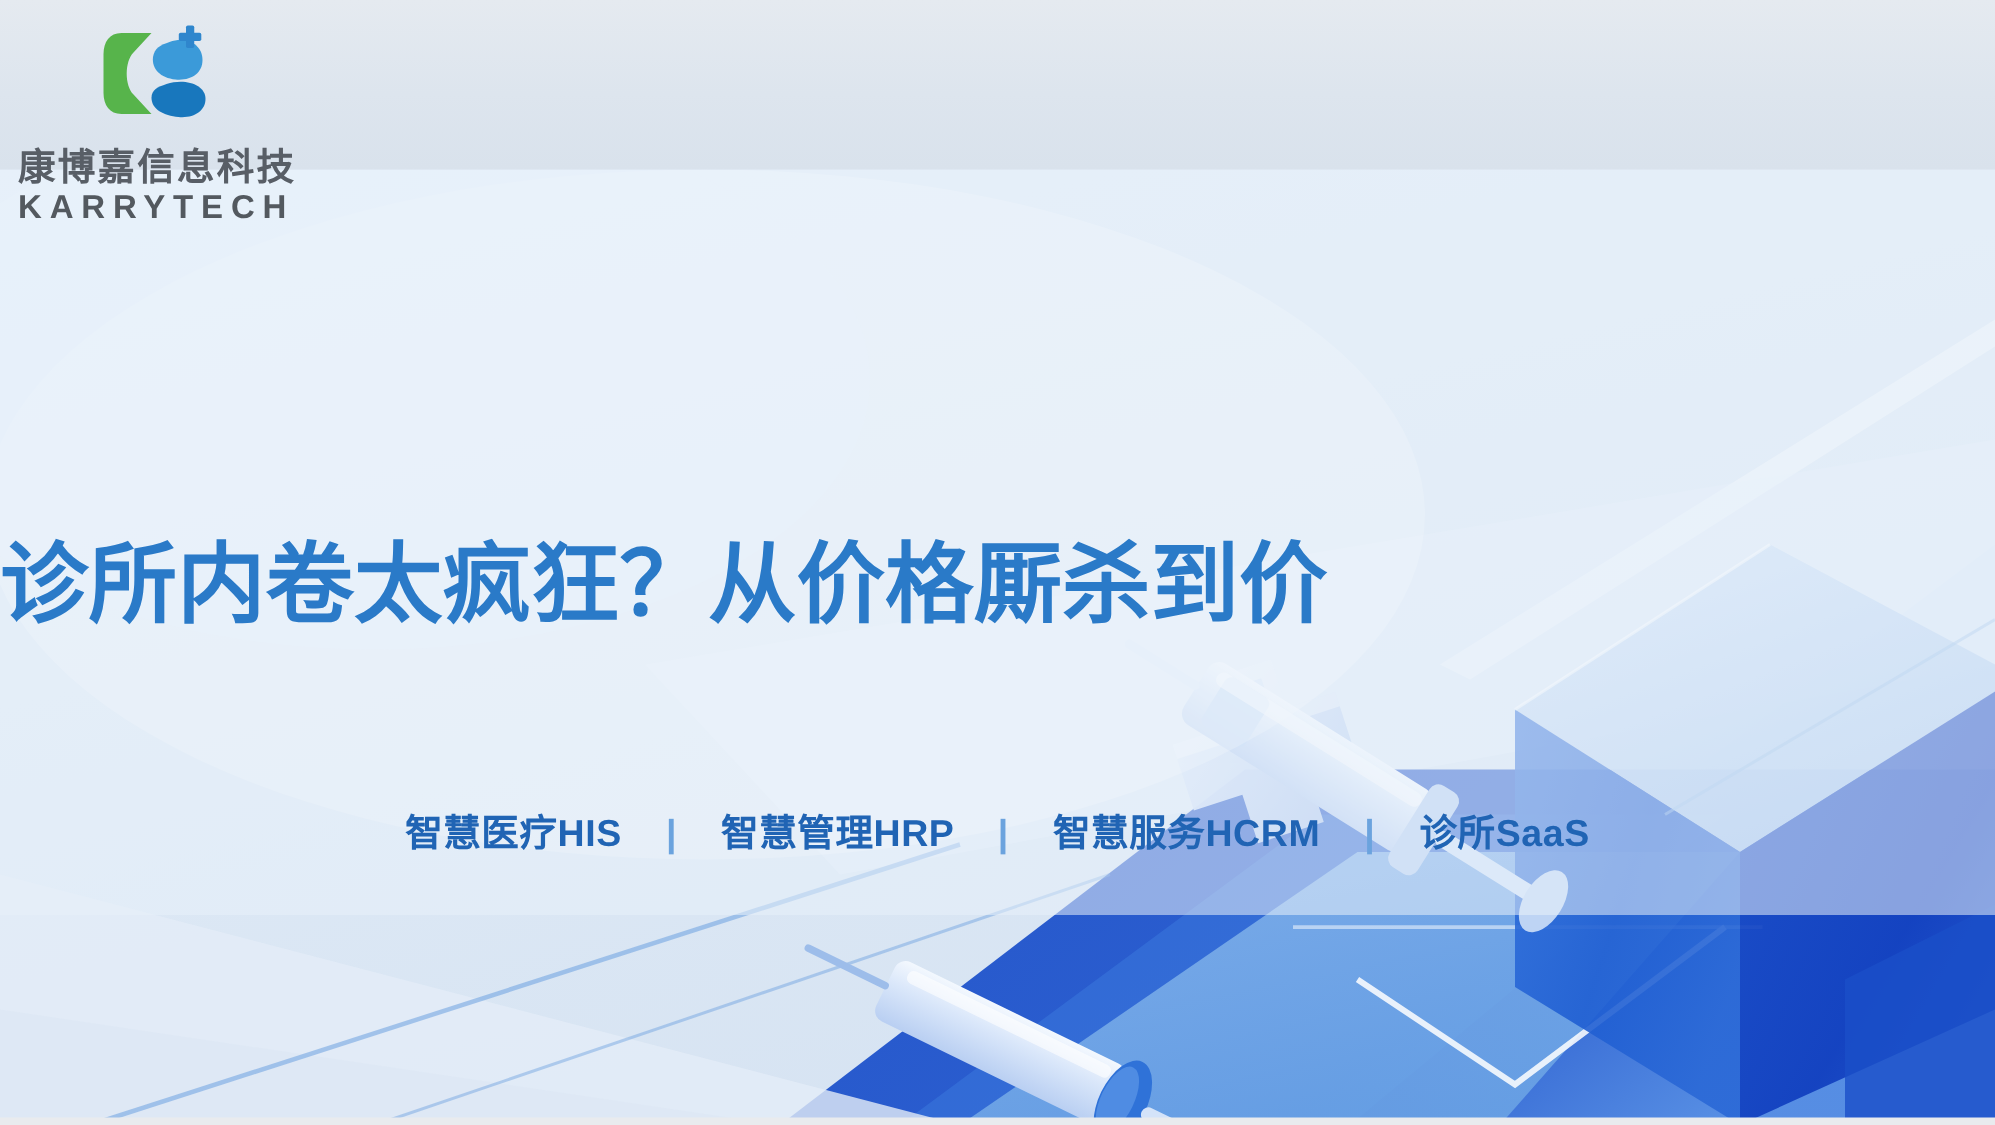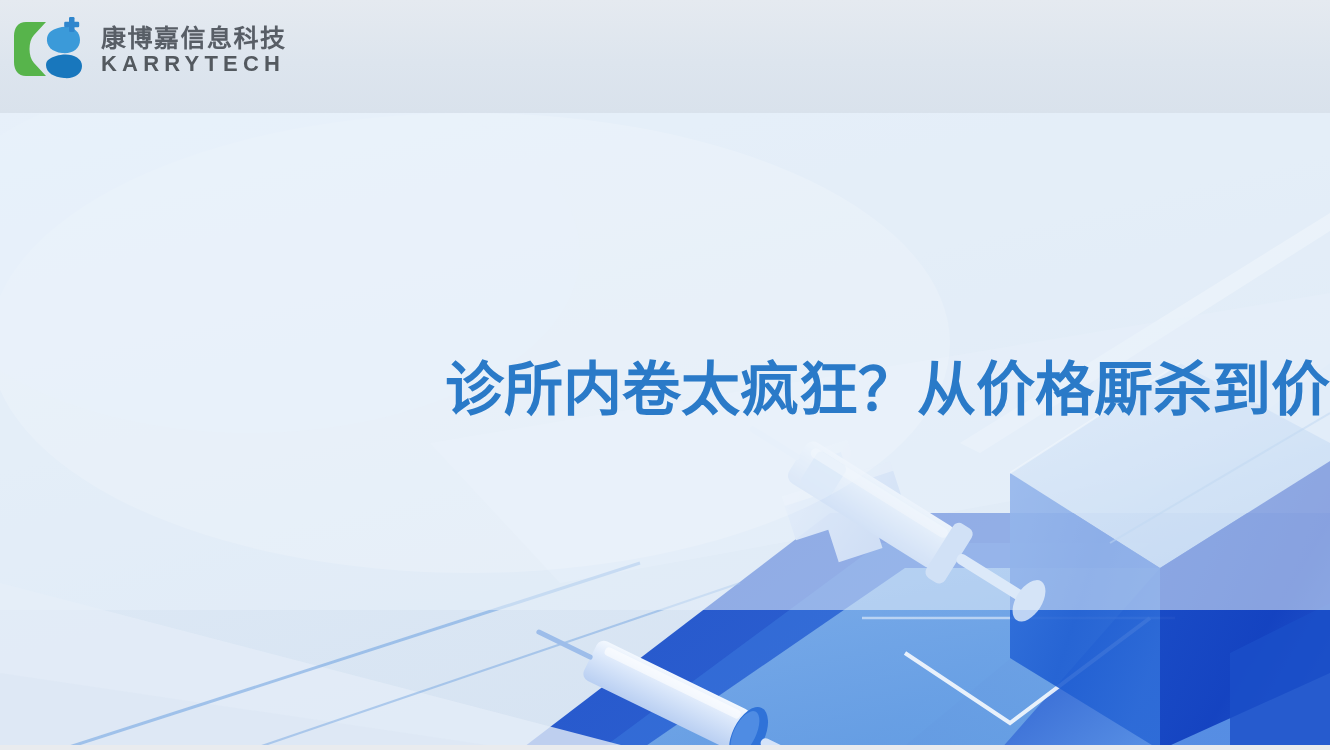--- a/index.html
+++ b/index.html
@@ -29,20 +29,21 @@
     background: linear-gradient(180deg, #e5eaf0 0%, #dde5ee 55%, #d9e2ec 100%);
     z-index: 40;
   }
   .logo-wrap {
     position: absolute;
     left: 12px;
     top: 16px;
     display: flex;
     align-items: center;
     gap: 13px;
+    flex-direction: column;
   }
   .logo-mark {
     width: 76px;
     height: 66px;
     position: relative;
     flex: none;
   }
   .logo-mark svg { display: block; }
 
   .logo-text {
@@ -109,21 +110,21 @@
     width: 1330px;
     height: 637px;
     z-index: 30;
     pointer-events: none;
   }
   .title {
     position: absolute;
     left: 0;
     top: 200px;
     width: 1330px;
-    text-align: right;
+    text-align: left;
     font-size: 59px;
     font-weight: 800;
     line-height: 1.26;
     color: #2a7ac8;
     letter-spacing: 0px;
     pointer-events: auto;
   }
   .title-line { display: block; white-space: nowrap; }
 
   .subtitle {
@@ -303,16 +304,25 @@
 
     </div>
   </div>
 
   <div class="content">
 
     <h1 class="title">
       <span class="title-line">诊所内卷太疯狂？从价格厮杀到价</span>
     </h1>
 
+    <div class="subtitle">
+      <span class="sub-item">智慧医疗HIS</span>
+      <span class="sub-sep">|</span>
+      <span class="sub-item">智慧管理HRP</span>
+      <span class="sub-sep">|</span>
+      <span class="sub-item">智慧服务HCRM</span>
+      <span class="sub-sep">|</span>
+      <span class="sub-item">诊所SaaS</span>
+    </div>
 
   </div>
 
 </div>
 
 </body></html>

